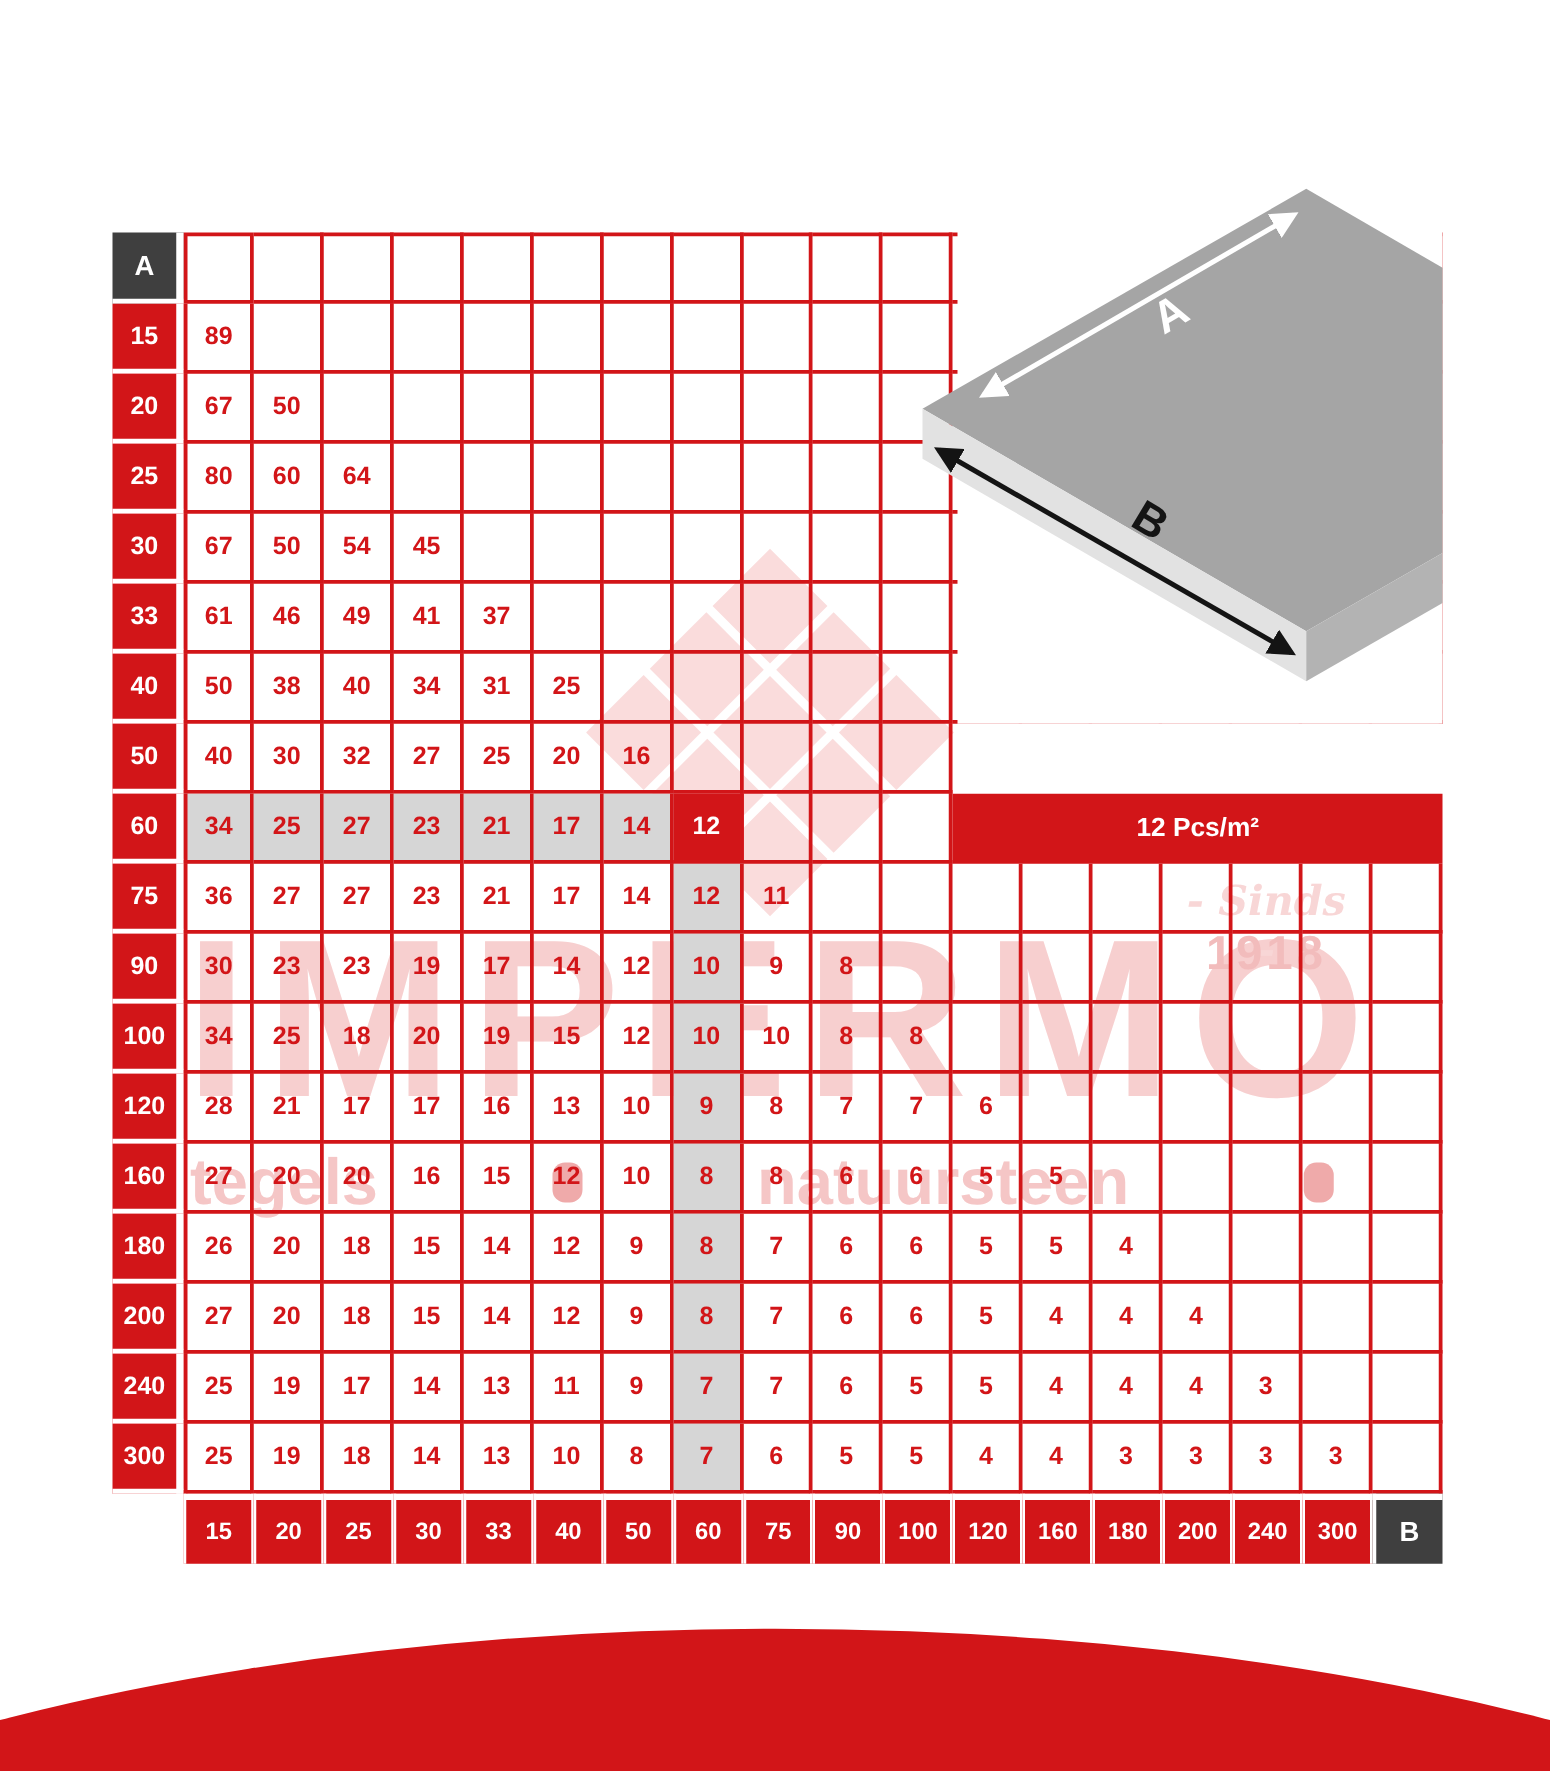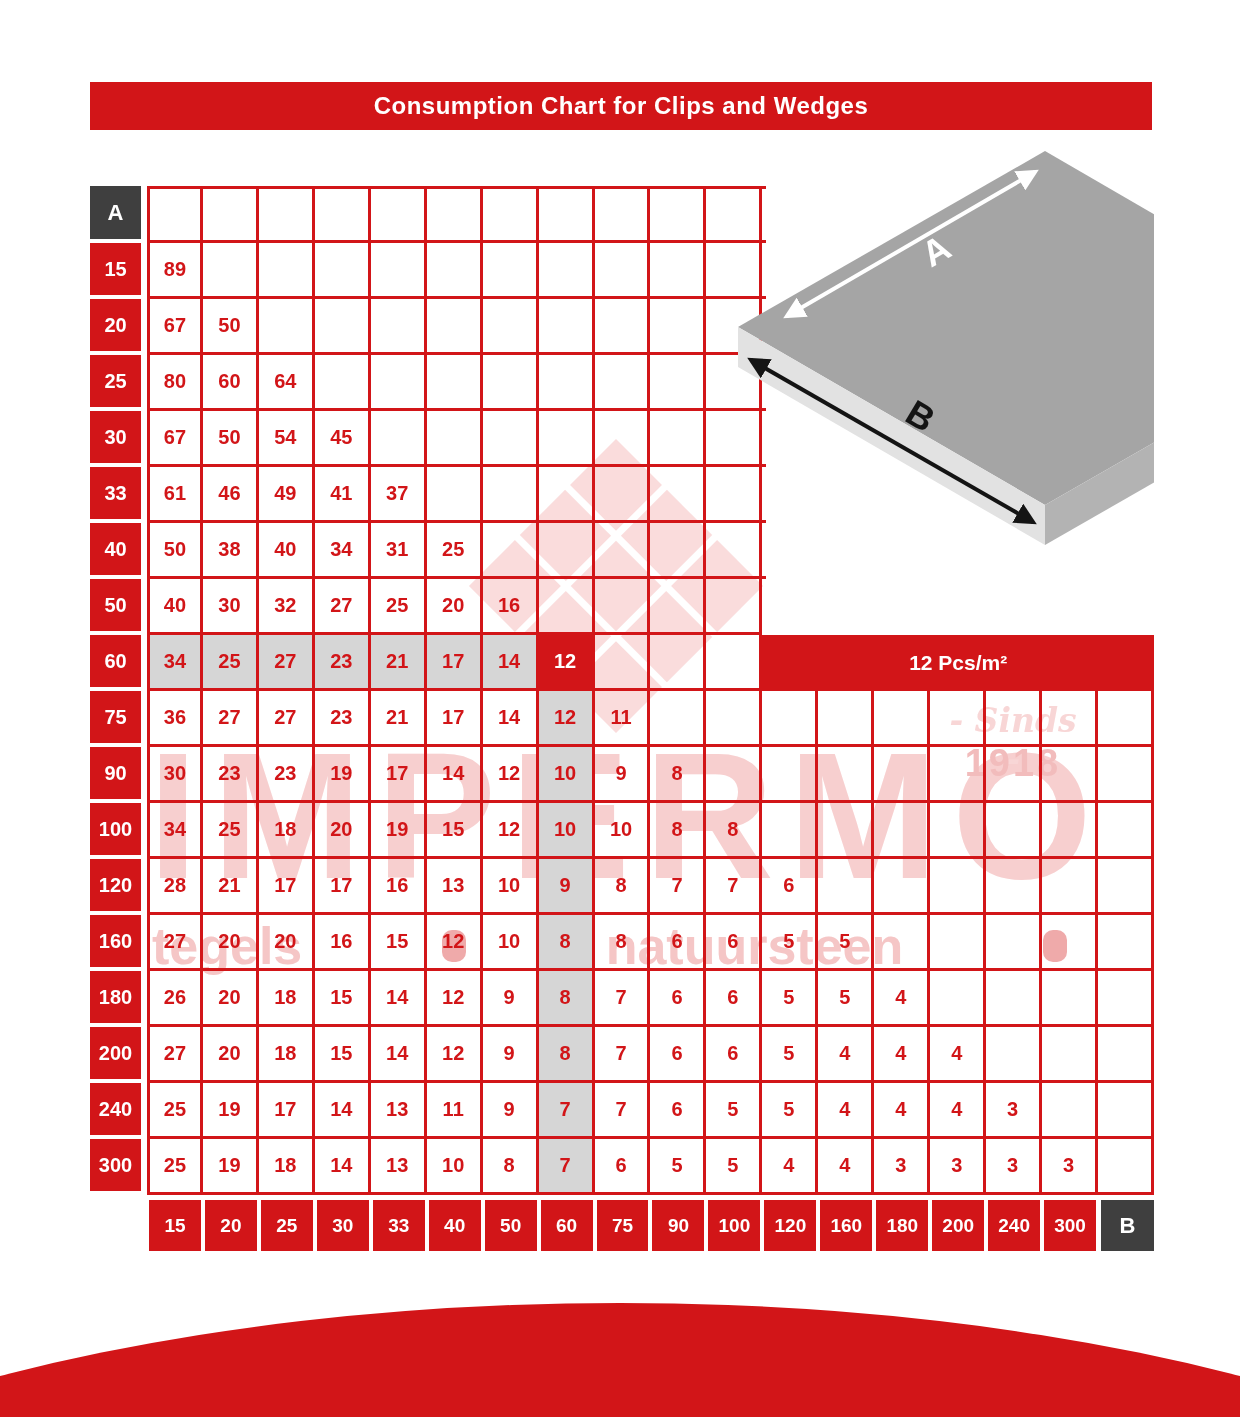--- a/index.html
+++ b/index.html
@@ -96,21 +96,20 @@
   .banner-text{
     position:absolute; left:0; top:1334px; width:1240px; text-align:center;
     color:#fff; font-size:44px; font-weight:bold; z-index:6; letter-spacing:1px;
   }
 </style>
 </head>
 <body>
 
 <div class="page">
 
-  <div class="title-bar">Consumption Chart for Clips and Wedges</div>
 
   <div class="wm-logo">
     <div></div>
       <div></div>
       <div></div>
       <div></div>
       <div></div>
       <div></div>
       <div></div>
       <div></div>

